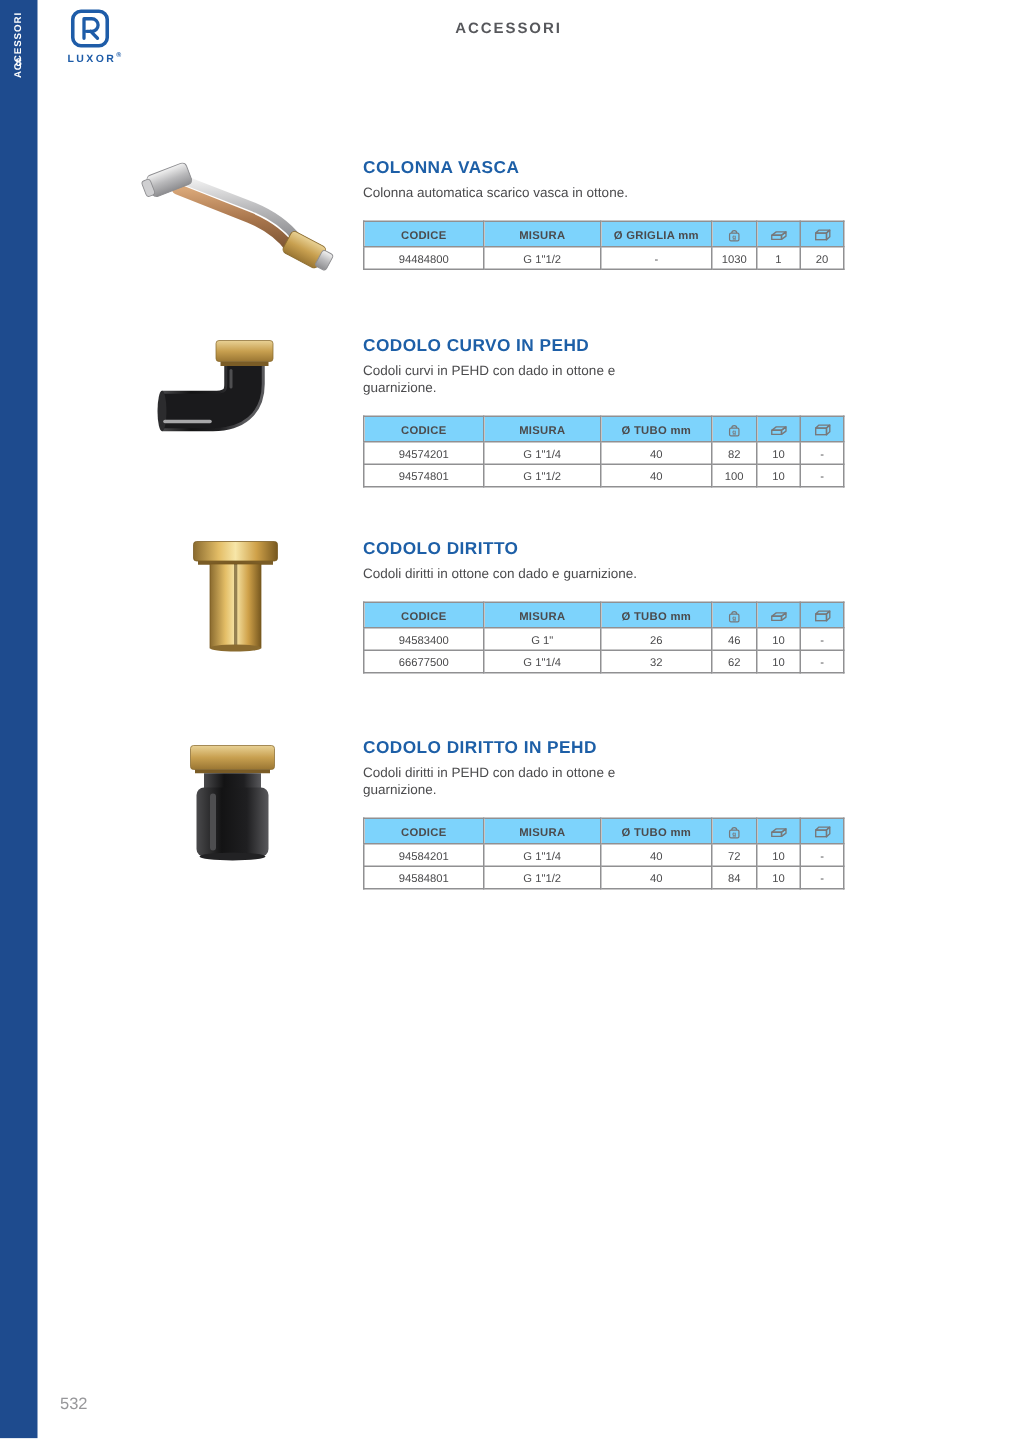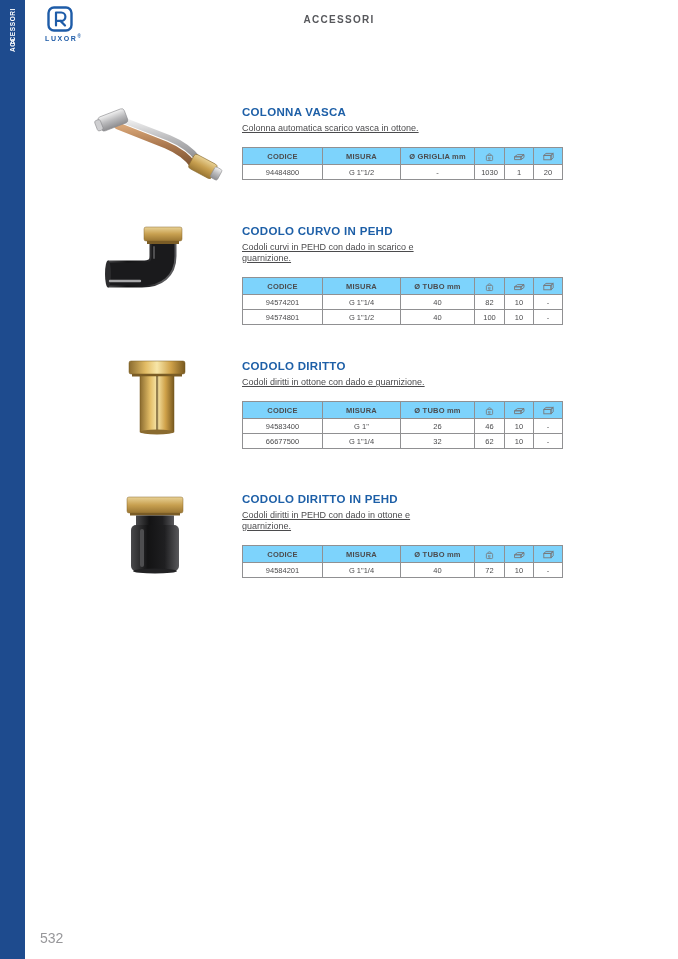--- a/index.html
+++ b/index.html
@@ -24,32 +24,32 @@
   .logo-text .reg { font-size:4.5px; vertical-align:super; letter-spacing:0; }
 
   
   .page-title { position:absolute; top:14px; left:0; width:678px; text-align:center;
     font-size:10px; font-weight:bold; letter-spacing:1.3px; color:#57585c; }
 
   
   .sec-img { position:absolute; }
   .sec-info { position:absolute; left:242px; width:322px; }
   .sec-title { font-size:11.5px; font-weight:bold; color:#1d5fa7; letter-spacing:0.3px; margin:0 0 4px 0; line-height:13px;}
-  .sec-desc { font-size:9px; color:#4b4b4d; line-height:11px; width:190px; margin:0 0 13px 0;text-decoration:underline; }
+  .sec-desc { font-size:9px; color:#4b4b4d; line-height:11px; width:190px; margin:0 0 13px 0; }
 
   table.spec { border-collapse:collapse; table-layout:fixed; width:320px; }
   table.spec th, table.spec td {
     border:1px solid #909092; text-align:center; vertical-align:middle;
     font-size:7.5px; color:#4b4b4d; padding:0; overflow:hidden;
   }
   table.spec th { background:#7dd3fc; font-weight:bold; height:17px; letter-spacing:0.2px; }
   table.spec td { background:#fff; height:15px; font-weight:normal; }
   .hdr-icon { display:inline-block; vertical-align:middle; }
 
-  .footer-page { position:absolute; left:40px; top:930px; font-size:14px; color:#97979a; }
+  .footer-page { position:absolute; left:40px; top:930px; font-size:11px; color:#97979a; }
 </style>
 </head>
 <body>
 
 <div class="page">
 
   <svg width="0" height="0" style="position:absolute">
     <defs>
       <linearGradient id="gold-h" x1="0" y1="0" x2="1" y2="0">
         <stop offset="0" stop-color="#8a6b2f"></stop>
@@ -172,21 +172,21 @@
       <path d="M12 60 L46 60 Q67 60 67 42 L67 30" fill="none" stroke="url(#black-h)" stroke-width="27" stroke-linejoin="round"></path>
       <path d="M12 60 L46 60 Q67 60 67 42 L67 30" fill="none" stroke="#1a1a1c" stroke-width="23" stroke-linejoin="round"></path>
       <ellipse cx="12" cy="60" rx="3" ry="13.5" fill="#2c2c2e"></ellipse>
 
       <path d="M14 67 L44 67" stroke="#a7a7a9" stroke-width="2.4" stroke-linecap="round"></path>
       <path d="M58 33 L58 44" stroke="#4e4e50" stroke-width="2" stroke-linecap="round"></path>
     </svg>
   </div>
   <div class="sec-info" style="top:225px;">
     <h2 class="sec-title">CODOLO CURVO IN PEHD</h2>
-    <p class="sec-desc">Codoli curvi in PEHD con dado in scarico e guarnizione.</p>
+    <p class="sec-desc">Codoli curvi in PEHD con dado in ottone e guarnizione.</p>
     <table class="spec">
       <colgroup>
           <col style="width:80px">
           <col style="width:78px">
           <col style="width:74px">
           <col style="width:30px">
           <col style="width:29px">
           <col style="width:29px">
         </colgroup>
       <thead>
@@ -347,19 +347,27 @@
       </thead>
       <tbody>
         <tr>
           <td>94584201</td>
           <td>G 1"1/4</td>
           <td>40</td>
           <td>72</td>
           <td>10</td>
           <td>-</td>
         </tr>
+        <tr>
+          <td>94584801</td>
+          <td>G 1"1/2</td>
+          <td>40</td>
+          <td>84</td>
+          <td>10</td>
+          <td>-</td>
+        </tr>
       </tbody>
     </table>
   </div>
 
   <div class="footer-page">532</div>
 
 </div>
 
 </body></html>

